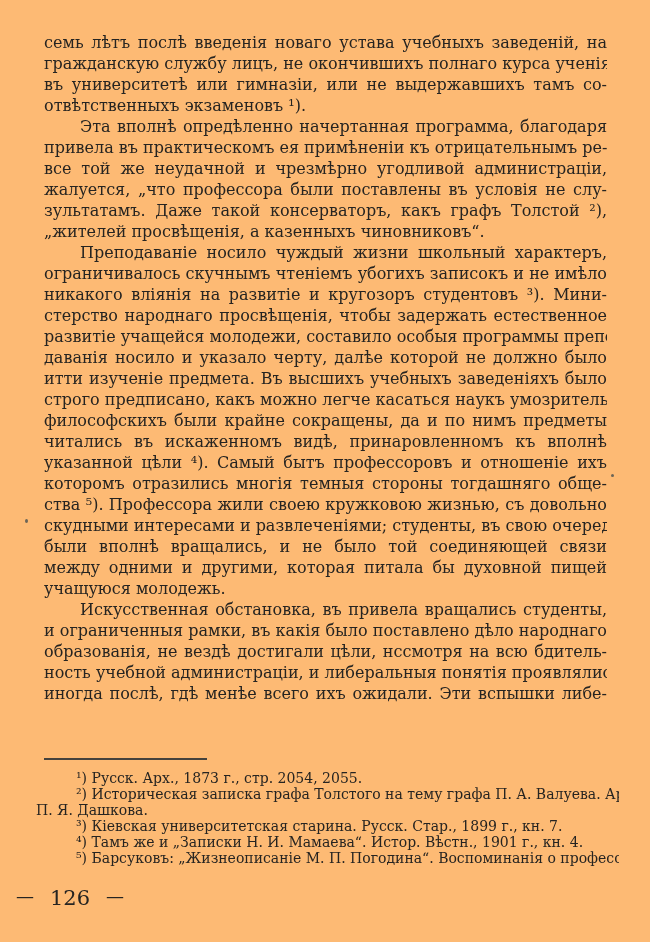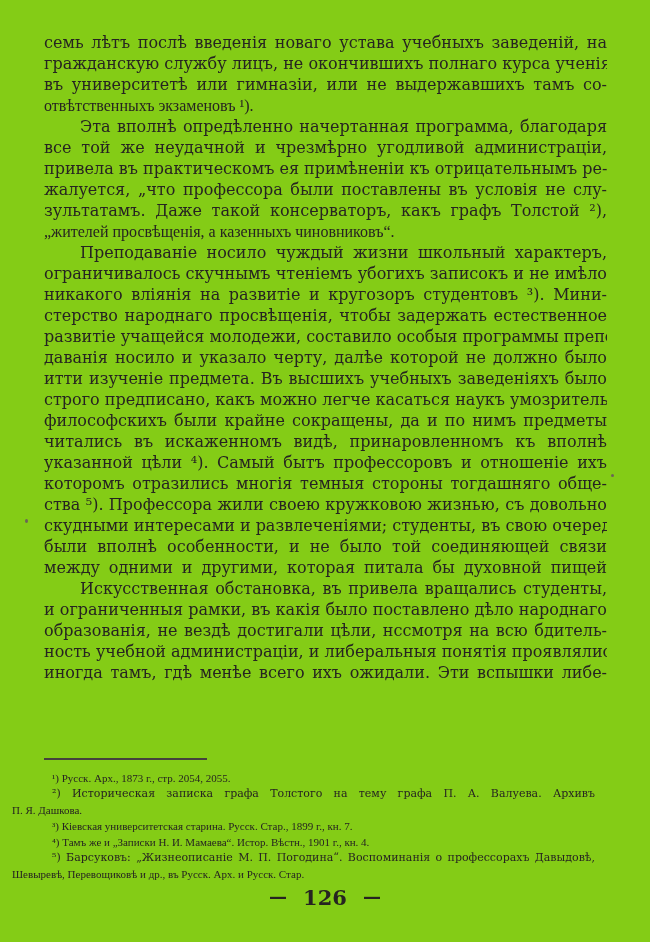--- a/index.html
+++ b/index.html
@@ -6,64 +6,62 @@
   body {
     width: 650px; height: 942px;
     background: #f6f0e0;
     font-family: "DejaVu Serif", "Liberation Serif", serif;
     color: #262421;
     overflow: hidden;
   }
   .page {
     position: relative;
     width: 650px; height: 942px;
-    background: #84cc16;
+    background: #fdba74;
   }
   .body-text {
     position: absolute;
     left: 44px; top: 32px;
     width: 563px;
     font-size: 16px;
     line-height: 21px;
   }
   .line {
     text-align: justify;
     text-align-last: justify;
     height: 21px;
     overflow: hidden;
     white-space: nowrap;
   }
   .line.last {
     text-align-last: left;
-    font-family: Liberation Serif, serif;
   }
   .line.indent { text-indent: 36px; }
   .footnote-sep {
     position: absolute;
     left: 44px; top: 758px;
     width: 163px; height: 2px;
     background: #45423c;
   }
   .footnotes {
     position: absolute;
-    left: 12px; top: 770px;
+    left: 36px; top: 770px;
     width: 583px;
-    font-size: 11px;
+    font-size: 14px;
     line-height: 16px;
   }
   .footnotes .line { height: 16px; }
   .footnotes .line.indent { text-indent: 40px; }
   .page-number {
     position: absolute;
     left: 0; top: 886px;
     width: 650px;
-    text-align: center;
+    text-align: left;
     font-size: 21px;
     line-height: 24px;
-    font-weight: bold;
   }
   .page-number .dash { margin: 0 16px; position: relative; top: -2px; font-size: 18px; }
   .speck {
     position: absolute;
     background: #6b6557;
     border-radius: 50%;
   }
   .speck-1 { left: 25px; top: 519px; width: 3px; height: 4px; }
   .speck-2 { left: 611px; top: 474px; width: 3px; height: 3px; }
 </style>
@@ -71,58 +69,58 @@
 <body>
 
 <div class="page">
 
   <div class="body-text">
       <div class="line">семь лѣтъ послѣ введенія новаго устава учебныхъ заведеній, на</div>
       <div class="line">гражданскую службу лицъ, не окончившихъ полнаго курса ученія</div>
       <div class="line">въ университетѣ или гимназіи, или не выдержавшихъ тамъ со-</div>
       <div class="line last">отвѣтственныхъ экзаменовъ ¹).</div>
       <div class="line indent">Эта вполнѣ опредѣленно начертанная программа, благодаря</div>
+      <div class="line">привела въ практическомъ ея примѣненіи къ отрицательнымъ ре-</div>
       <div class="line">все той же неудачной и чрезмѣрно угодливой администраціи,</div>
-      <div class="line">привела въ практическомъ ея примѣненіи къ отрицательнымъ ре-</div>
       <div class="line">жалуется, „что профессора были поставлены въ условія не слу-</div>
       <div class="line">зультатамъ. Даже такой консерваторъ, какъ графъ Толстой ²),</div>
       <div class="line last">„жителей просвѣщенія, а казенныхъ чиновниковъ“.</div>
       <div class="line indent">Преподаваніе носило чуждый жизни школьный характеръ,</div>
       <div class="line">ограничивалось скучнымъ чтеніемъ убогихъ записокъ и не имѣло</div>
       <div class="line">никакого вліянія на развитіе и кругозоръ студентовъ ³). Мини-</div>
       <div class="line">стерство народнаго просвѣщенія, чтобы задержать естественное</div>
       <div class="line">развитіе учащейся молодежи, составило особыя программы препо-</div>
       <div class="line">даванія носило и указало черту, далѣе которой не должно было</div>
       <div class="line">итти изученіе предмета. Въ высшихъ учебныхъ заведеніяхъ было</div>
       <div class="line">строго предписано, какъ можно легче касаться наукъ умозритель-</div>
       <div class="line">философскихъ были крайне сокращены, да и по нимъ предметы</div>
       <div class="line">читались въ искаженномъ видѣ, принаровленномъ къ вполнѣ</div>
       <div class="line">указанной цѣли ⁴). Самый бытъ профессоровъ и отношеніе ихъ</div>
       <div class="line">которомъ отразились многія темныя стороны тогдашняго обще-</div>
       <div class="line">ства ⁵). Профессора жили своею кружковою жизнью, съ довольно</div>
       <div class="line">скудными интересами и развлеченіями; студенты, въ свою очередь,</div>
-      <div class="line">были вполнѣ особенности, и не было той соединяющей связи</div>
+      <div class="line">были вполнѣ вращались, и не было той соединяющей связи</div>
       <div class="line">между одними и другими, которая питала бы духовной пищей</div>
+      <div class="line last">учащуюся молодежь.</div>
       <div class="line indent">Искусственная обстановка, въ привела вращались студенты,</div>
       <div class="line">и ограниченныя рамки, въ какія было поставлено дѣло народнаго</div>
       <div class="line">образованія, не вездѣ достигали цѣли, нссмотря на всю бдитель-</div>
       <div class="line">ность учебной администраціи, и либеральныя понятія проявлялись</div>
-      <div class="line">иногда тамъ, гдѣ менѣе всего ихъ ожидали. Эти вспышки либе-</div>
+      <div class="line">иногда послѣ, гдѣ менѣе всего ихъ ожидали. Эти вспышки либе-</div>
     </div>
 
   <div class="footnote-sep"></div>
 
   <div class="footnotes">
       <div class="line indent last">¹) Русск. Арх., 1873 г., стр. 2054, 2055.</div>
       <div class="line indent">²) Историческая записка графа Толстого на тему графа П. А. Валуева. Архивъ</div>
       <div class="line last">П. Я. Дашкова.</div>
       <div class="line indent last">³) Кіевская университетская старина. Русск. Стар., 1899 г., кн. 7.</div>
       <div class="line indent last">⁴) Тамъ же и „Записки Н. И. Мамаева“. Истор. Вѣстн., 1901 г., кн. 4.</div>
       <div class="line indent">⁵) Барсуковъ: „Жизнеописаніе М. П. Погодина“. Воспоминанія о профессорахъ Давыдовѣ,</div>
-      <div class="line last">Шевыревѣ, Перевощиковѣ и др., въ Русск. Арх. и Русск. Стар.</div>
     </div>
 
   <div class="page-number">
     <span class="dash">—</span><span class="num">126</span><span class="dash">—</span>
   </div>
 
   <div class="speck speck-1"></div>
   <div class="speck speck-2"></div>
 
 </div>

